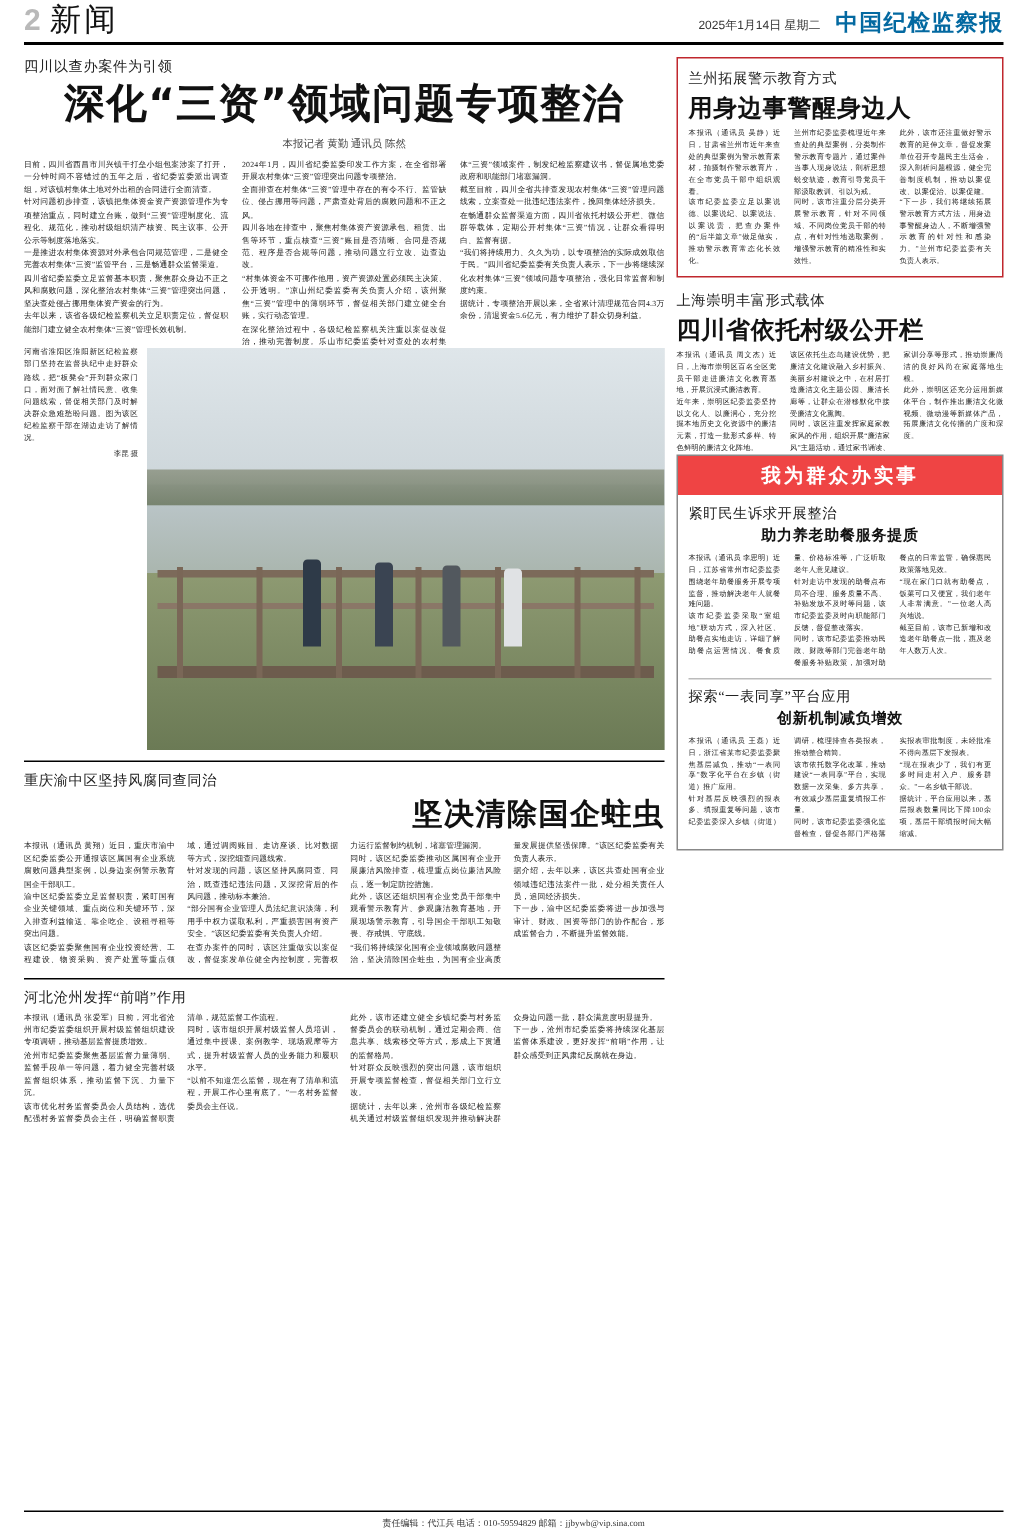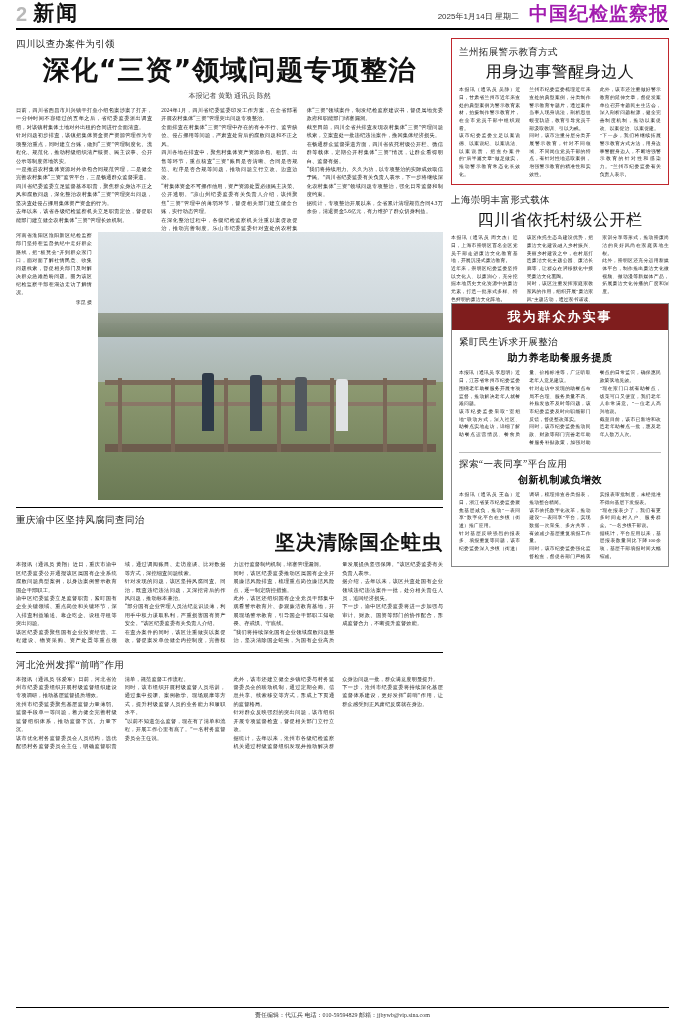--- a/index.html
+++ b/index.html
@@ -35,37 +35,37 @@
   .page-num {
     font-size: 20px;
     color: #b9b9b9;
     font-family: "Liberation Sans", sans-serif;
     line-height: 1;
     margin-right: 6px;
     font-weight: bold;
   }
   .section-name {
     font-size: 21px;
-    font-weight: bold;
+    font-weight: normal;
     letter-spacing: 2px;
     line-height: 1;
     font-family: "DejaVu Sans", "Liberation Sans", sans-serif;
   }
   .masthead-spacer { flex: 1; }
   .masthead-date {
     font-size: 8px;
     color: #333;
     margin-right: 10px;
     padding-bottom: 2px;
     font-family: "Liberation Sans", sans-serif;
   }
   .masthead-logo {
-    font-size: 19px;
-    font-weight: bold;
-    color: #a21caf;
+    font-size: 15px;
+    font-weight: bold;
+    color: #0369a1;
     letter-spacing: 1px;
     line-height: 1;
     padding-bottom: 1px;
     font-family: "DejaVu Sans", "Liberation Sans", sans-serif;
   }
 
   
   .content {
     display: flex;
     padding-top: 8px;
@@ -94,23 +94,23 @@
   .headline-lg {
     text-align: right;
     font-size: 20px;
     font-weight: bold;
     letter-spacing: 1px;
     line-height: 1.2;
     margin: 2px 0 6px 0;
     font-family: "DejaVu Sans", "Liberation Sans", sans-serif;
   }
   .headline-md {
-    text-align: center;
+    text-align: left;
     font-size: 16px;
-    font-weight: normal;
+    font-weight: bold;
     letter-spacing: 0.5px;
     line-height: 1.2;
     margin: 2px 0 5px 0;
     font-family: "DejaVu Sans", "Liberation Sans", sans-serif;
   }
   .headline-sm {
     text-align: center;
     font-size: 10px;
     font-weight: bold;
     letter-spacing: 0.5px;
@@ -147,21 +147,21 @@
     box-sizing: border-box;
     margin-bottom: 9px;
   }
   .box-plain {
     border: 1px solid #888;
     padding: 0 0 6px 0;
     box-sizing: border-box;
     margin-bottom: 9px;
   }
   .banner-red {
-    background: #7f1d1d;
+    background: #ef4444;
     color: #fff;
     text-align: center;
     font-size: 13px;
     font-weight: bold;
     letter-spacing: 2px;
     padding: 4px 0 4px 0;
     font-family: "DejaVu Sans", "Liberation Sans", sans-serif;
     margin-bottom: 6px;
   }
   .box-plain .inner { padding: 0 7px; }

